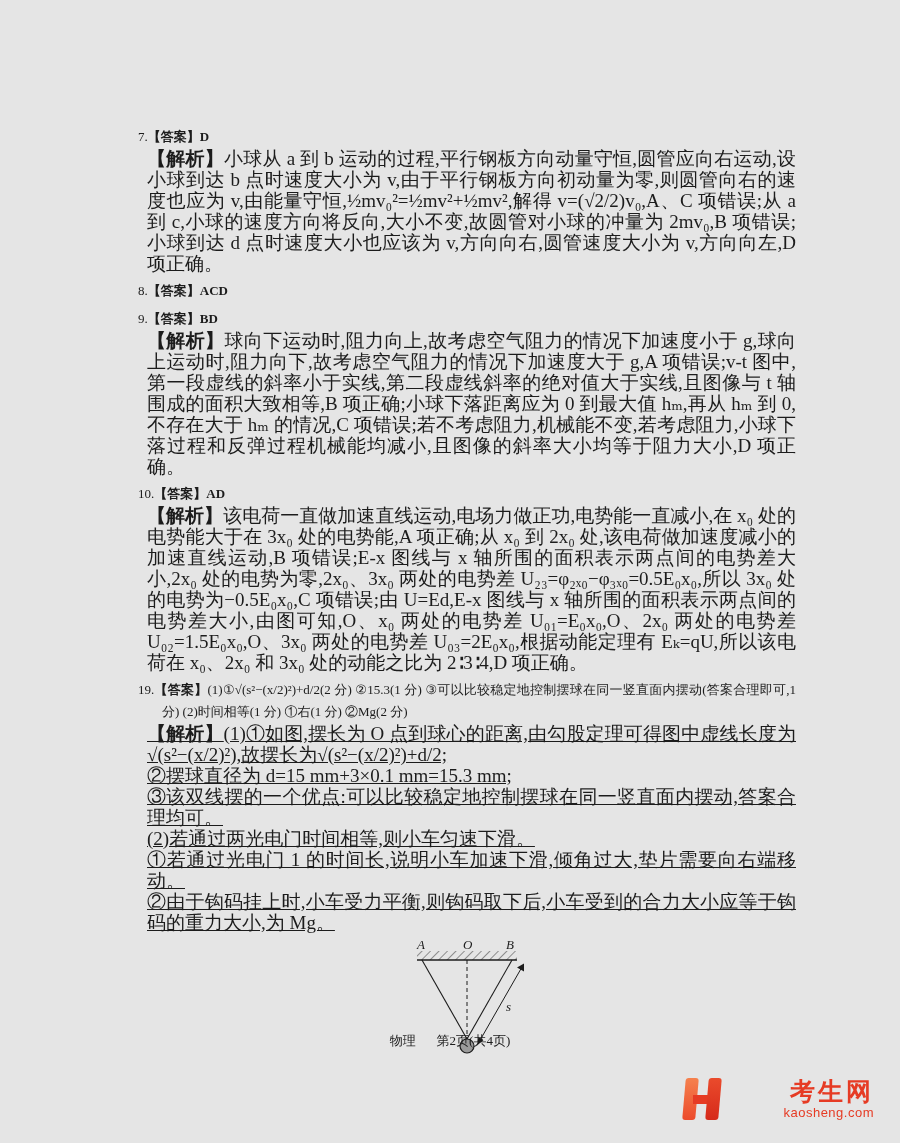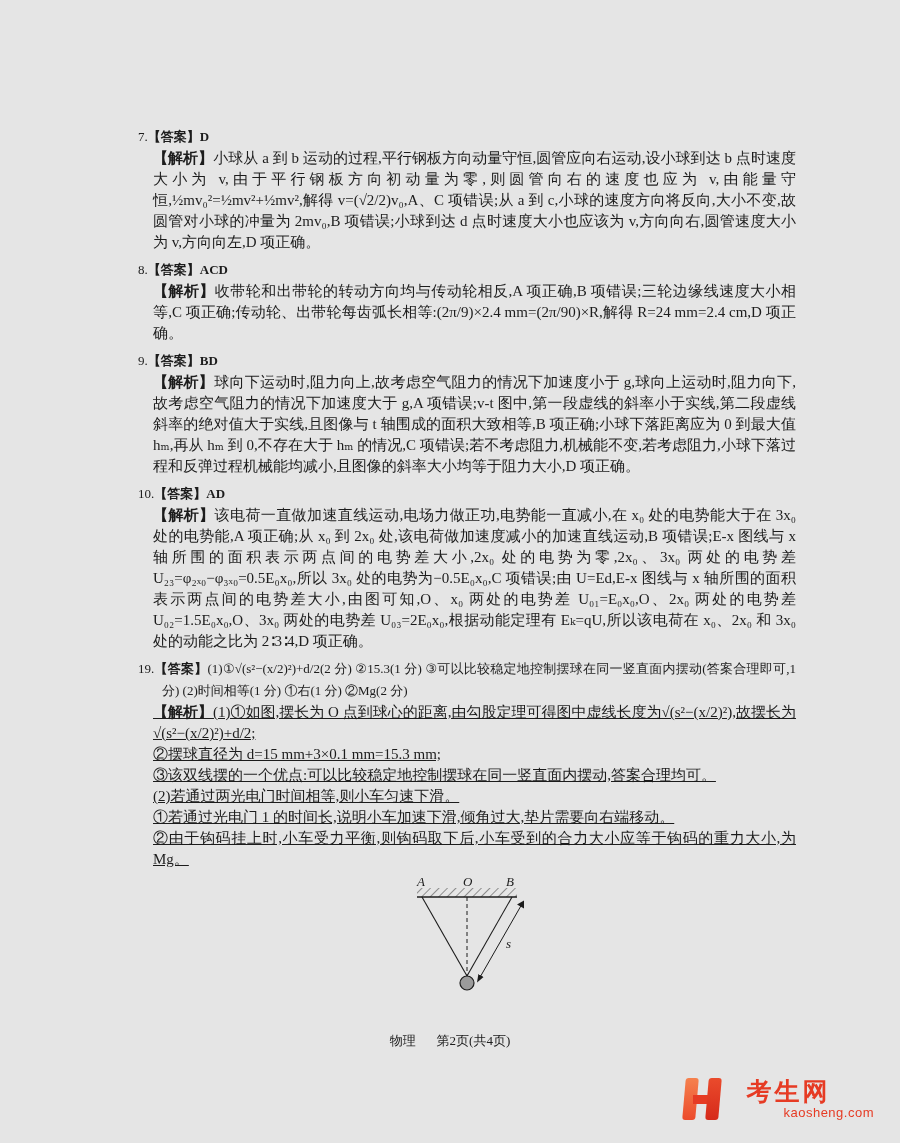--- a/index.html
+++ b/index.html
@@ -12,32 +12,32 @@
   .page { position:absolute; inset:0; background:#e5e5e5; }
   .content { position:absolute; left:138px; top:126px; width:658px; }
   .question { margin-bottom:6px; }
   .answer-line {
     font-size:13px; line-height:22px; text-align:justify;
     padding-left:24px; text-indent:-24px;
   }
   .label-bold { font-weight:700; }
   .ans { font-weight:700; }
   .analysis {
-    margin-left:15px; font-size:15px; line-height:21px; text-align:justify;
+    margin-left:9px; font-size:19px; line-height:21px; text-align:justify;
   }
   .analysis .para { text-align:justify;text-decoration:underline; }
   .figure-wrap { width:190px; margin:8px auto 0 auto; text-align:center; }
   .footer {
     position:absolute; left:0; right:0; top:1032px; text-align:center;
     font-size:13px; color:#1c1c1c;
   }
   .footer .sub { margin-right:1.6em; }
   .watermark {
     position:absolute; right:26px; top:1076px;
-    display:flex; align-items:center; gap:21px;
+    display:flex; align-items:center; gap:21px;text-align:right;
   }
   .logo-icon { position:relative; width:46px; height:46px; }
   .logo-icon .bar-l {
     position:absolute; left:5px; top:2px; width:13px; height:42px;
     background:linear-gradient(180deg,#f5814e,#ec4a2b); border-radius:3px;
     transform:skewX(-5deg);
   }
   .logo-icon .bar-r {
     position:absolute; right:5px; top:2px; width:13px; height:42px;
     background:linear-gradient(180deg,#ea4b2c,#d62a1a); border-radius:3px;
@@ -67,21 +67,20 @@
 <div class="page">
   <main class="content">
 
     <section class="question">
       <div class="answer-line"><span>7.</span><span class="label-bold">【答案】</span><span class="ans">D</span></div>
       <div class="analysis"><span class="label-bold">【解析】</span><span>小球从 a 到 b 运动的过程,平行钢板方向动量守恒,圆管应向右运动,设小球到达 b 点时速度大小为 v,由于平行钢板方向初动量为零,则圆管向右的速度也应为 v,由能量守恒,½mv₀²=½mv²+½mv²,解得 v=(√2/2)v₀,A、C 项错误;从 a 到 c,小球的速度方向将反向,大小不变,故圆管对小球的冲量为 2mv₀,B 项错误;小球到达 d 点时速度大小也应该为 v,方向向右,圆管速度大小为 v,方向向左,D 项正确。</span></div>
     </section>
 
     <section class="question">
       <div class="answer-line"><span>8.</span><span class="label-bold">【答案】</span><span class="ans">ACD</span></div>
-      <div class="analysis"><span class="label-bold">【解析】</span><span>收带轮和出带轮的转动方向均与传动轮相反,A 项正确,B 项错误;三轮边缘线速度大小相等,C 项正确;传动轮、出带轮每齿弧长相等:(2π/9)×2.4 mm=(2π/90)×R,解得 R=24 mm=2.4 cm,D 项正确。</span></div>
     </section>
 
     <section class="question">
       <div class="answer-line"><span>9.</span><span class="label-bold">【答案】</span><span class="ans">BD</span></div>
       <div class="analysis"><span class="label-bold">【解析】</span><span>球向下运动时,阻力向上,故考虑空气阻力的情况下加速度小于 g,球向上运动时,阻力向下,故考虑空气阻力的情况下加速度大于 g,A 项错误;v-t 图中,第一段虚线的斜率小于实线,第二段虚线斜率的绝对值大于实线,且图像与 t 轴围成的面积大致相等,B 项正确;小球下落距离应为 0 到最大值 hₘ,再从 hₘ 到 0,不存在大于 hₘ 的情况,C 项错误;若不考虑阻力,机械能不变,若考虑阻力,小球下落过程和反弹过程机械能均减小,且图像的斜率大小均等于阻力大小,D 项正确。</span></div>
     </section>
 
     <section class="question">
       <div class="answer-line"><span>10.</span><span class="label-bold">【答案】</span><span class="ans">AD</span></div>
       <div class="analysis"><span class="label-bold">【解析】</span><span>该电荷一直做加速直线运动,电场力做正功,电势能一直减小,在 x₀ 处的电势能大于在 3x₀ 处的电势能,A 项正确;从 x₀ 到 2x₀ 处,该电荷做加速度减小的加速直线运动,B 项错误;E-x 图线与 x 轴所围的面积表示两点间的电势差大小,2x₀ 处的电势为零,2x₀、3x₀ 两处的电势差 U₂₃=φ₂ₓ₀−φ₃ₓ₀=0.5E₀x₀,所以 3x₀ 处的电势为−0.5E₀x₀,C 项错误;由 U=Ed,E-x 图线与 x 轴所围的面积表示两点间的电势差大小,由图可知,O、x₀ 两处的电势差 U₀₁=E₀x₀,O、2x₀ 两处的电势差 U₀₂=1.5E₀x₀,O、3x₀ 两处的电势差 U₀₃=2E₀x₀,根据动能定理有 Eₖ=qU,所以该电荷在 x₀、2x₀ 和 3x₀ 处的动能之比为 2∶3∶4,D 项正确。</span></div>

